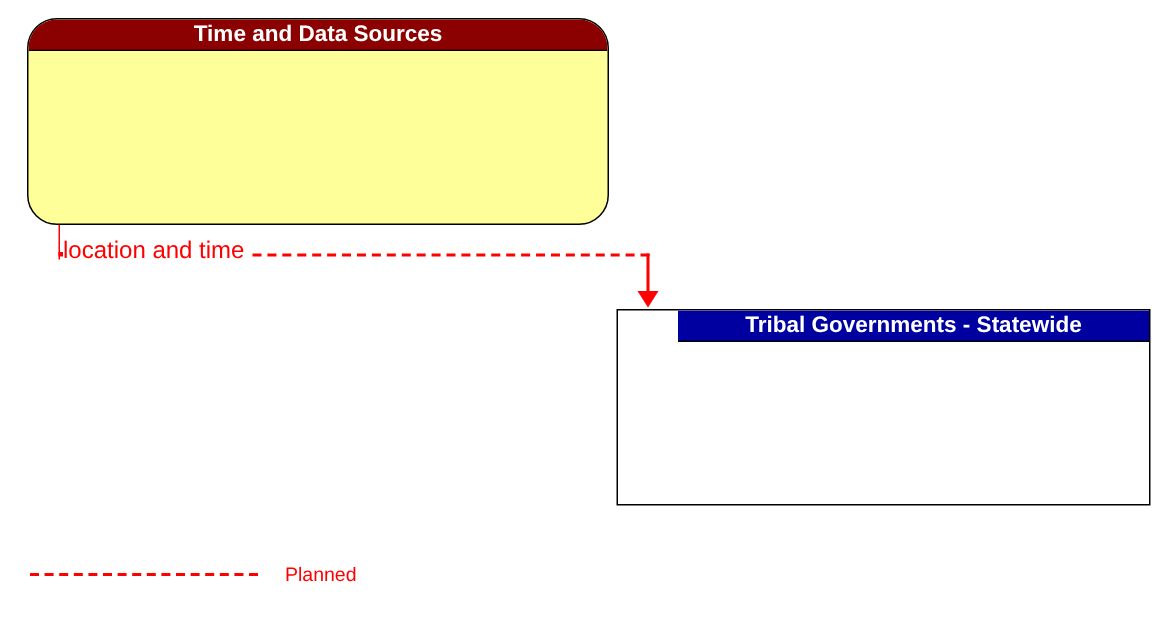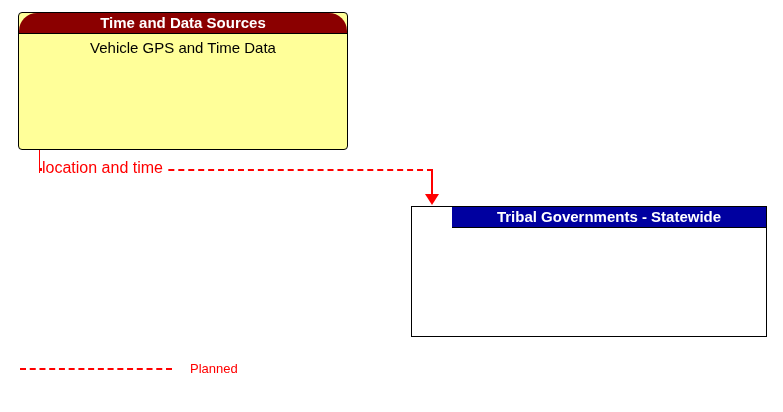--- a/index.html
+++ b/index.html
@@ -48,24 +48,24 @@
     line-height: 22px;
     padding-top: 3px;
     color: #000000;
     white-space: nowrap;
   }
 
   
   #node-source {
     left: 18px;
     top: 12px;
-    width: 330px;
+    width: 388px;
     height: 138px;
     background: #ffff99;
-    border-radius: 4px;
+    border-radius: 20px;
   }
   #node-source .node-header {
     background: #8b0000;
     color: #ffffff;
     border-top-left-radius: 18px;
     border-top-right-radius: 18px;
     border-bottom: 1px solid #000000;
   }
 
   
@@ -136,21 +136,21 @@
     top: 168px;
     width: 4px;
     height: 2px;
     background: #ff0000;
   }
 
   
   #legend {
     position: absolute;
     left: 20px;
-    top: 360px;
+    top: 374px;
     width: 300px;
     height: 20px;
   }
   #legend-dash {
     position: absolute;
     left: 0px;
     top: 8px;
     width: 152px;
     height: 0;
     border-top: 2px dashed #ff0000;
@@ -165,21 +165,20 @@
     white-space: nowrap;
   }
 </style>
 </head>
 <body>
 
 <div id="diagram">
 
   <div class="node" id="node-source">
     <div class="node-header">Time and Data Sources</div>
-    <div class="node-body">Vehicle GPS and Time Data</div>
   </div>
 
   <div class="flow-stub" id="flow-vert-start"></div>
   <div id="flow-label-tick"></div>
   <div id="flow-dash-main"></div>
   <div class="flow-stub" id="flow-vert-end"></div>
   <div id="flow-arrowhead"></div>
   <div id="flow-label">location and time</div>
 
   <div class="node" id="node-dest">

